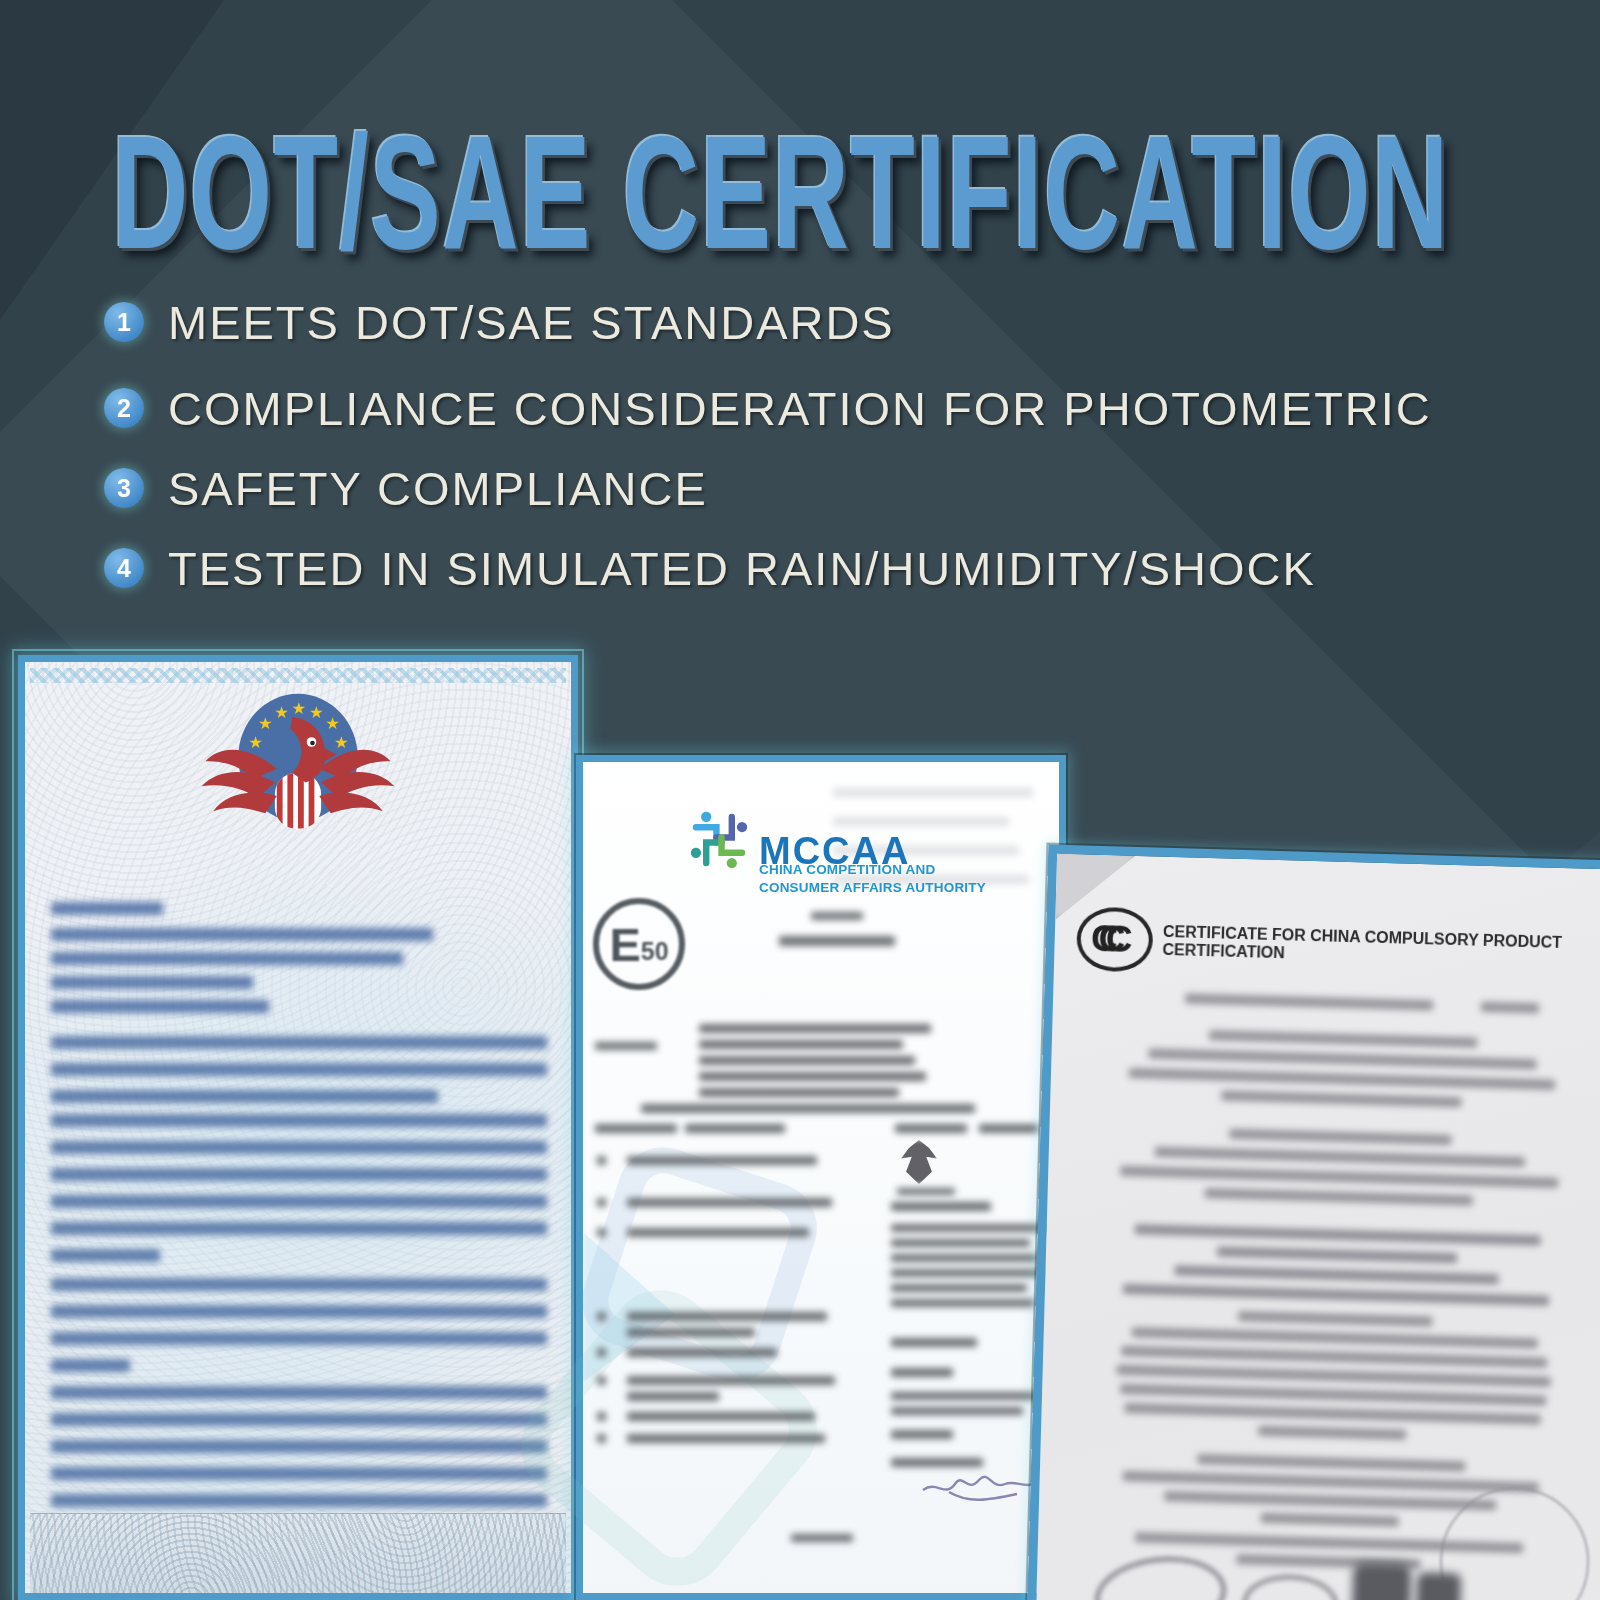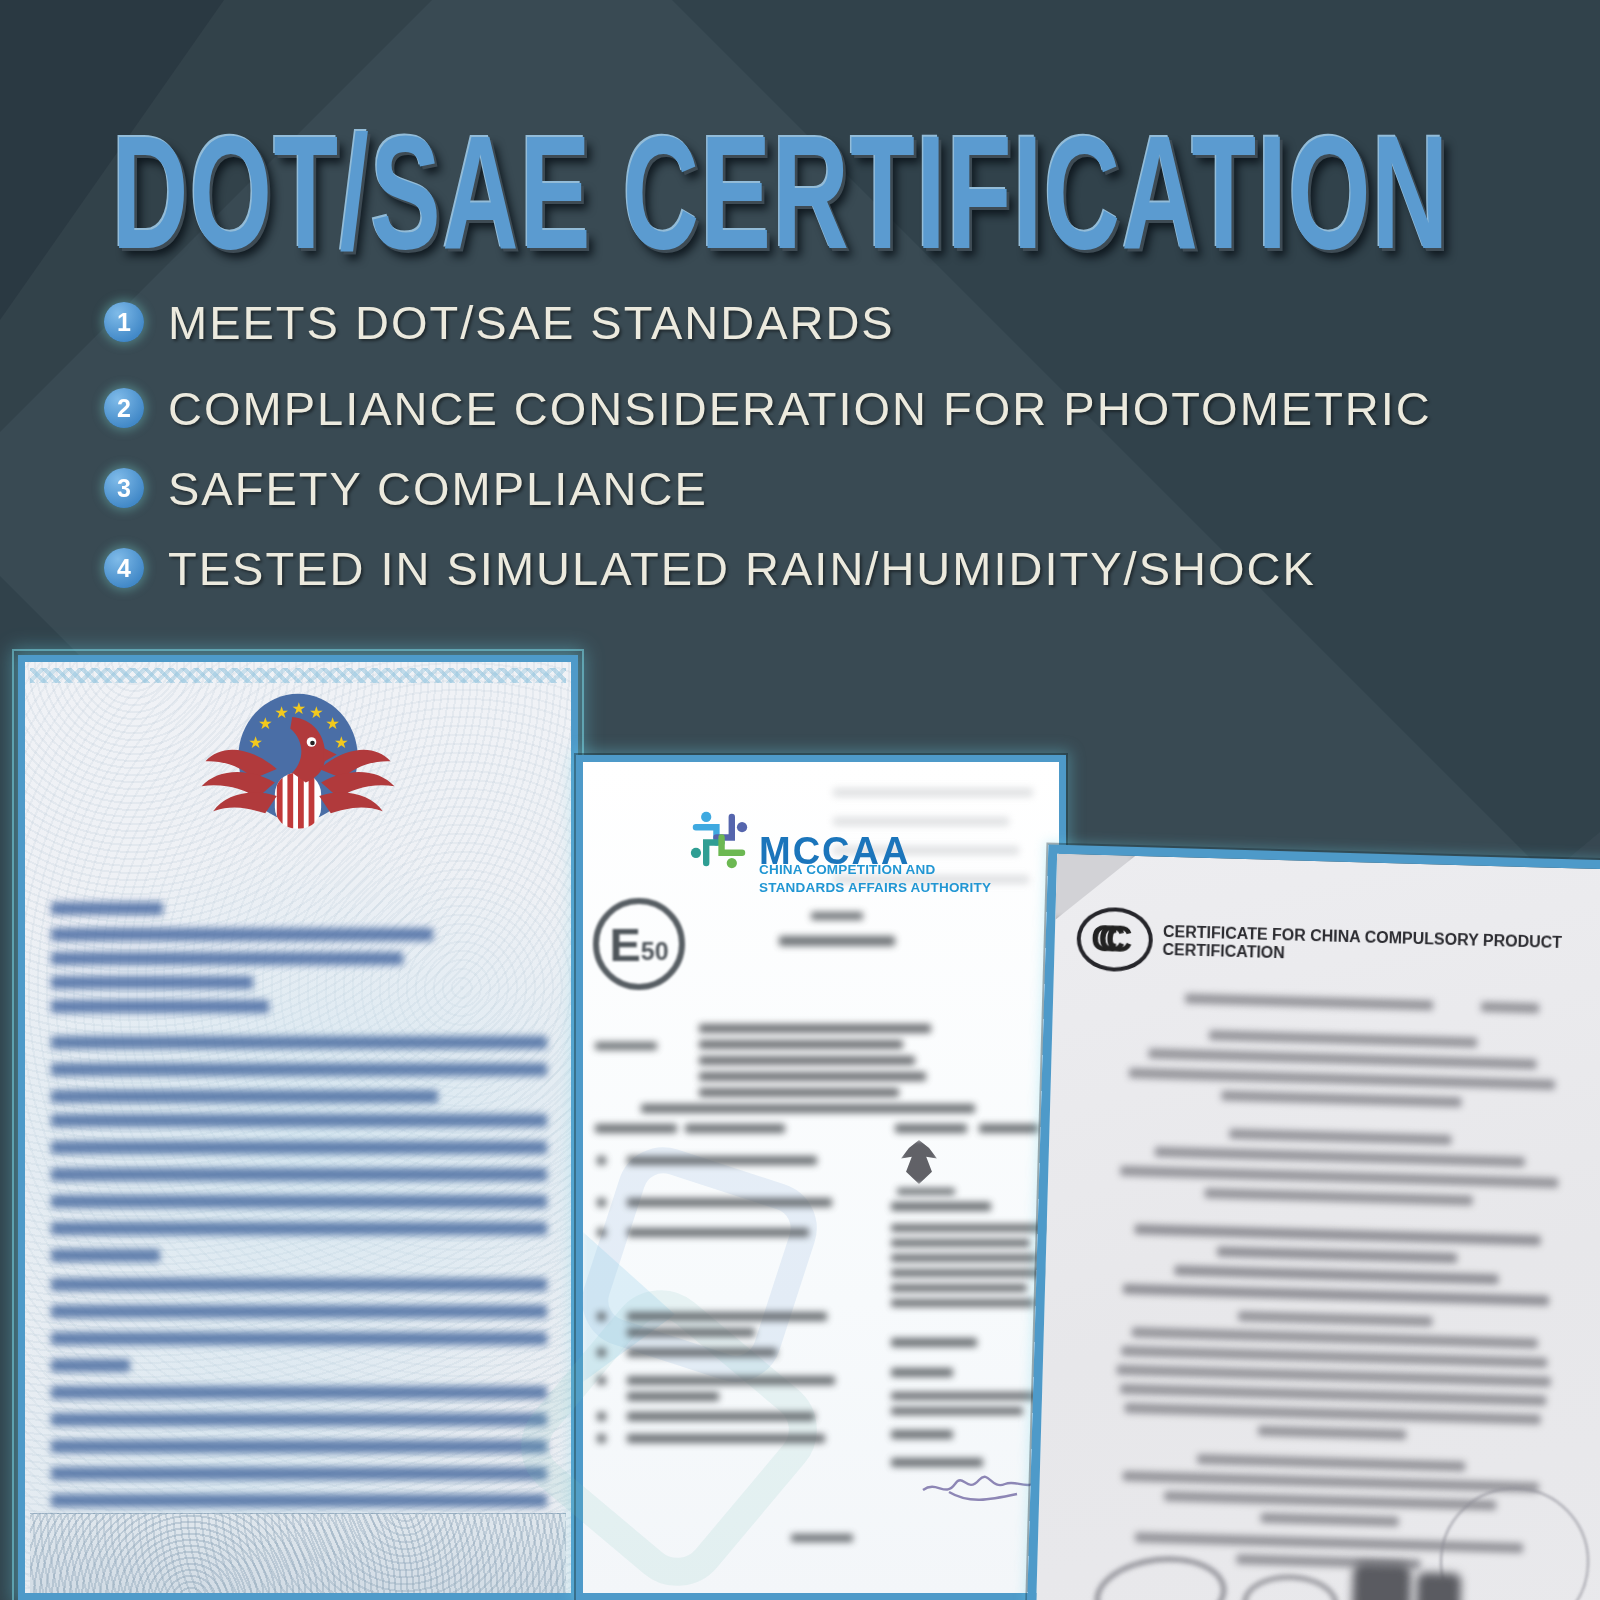--- a/index.html
+++ b/index.html
@@ -231,21 +231,21 @@
             <path d="M14,30 H46 V54"></path>
           </g>
         <g transform="rotate(180 50 50)" stroke="#6cb852">
             <circle cx="30" cy="14" r="8" fill="#6cb852" stroke-width="0"></circle>
             <path d="M14,30 H46 V54"></path>
           </g>
       </g>
     </svg>
     <h2 id="mccaa-word">MCCAA</h2>
     <p class="mccaa-sub" style="top:100px">CHINA COMPETITION AND</p>
-    <p class="mccaa-sub" style="top:118px">STANDARDS AFFAIRS AUTHORITY</p>
+    <p class="mccaa-sub" style="top:118px">CONSUMER AFFAIRS AUTHORITY</p>
 
     <div class="emark">
       <b>E</b>
       <span>50</span>
     </div>
 
     <div class="bl mline" style="left:228px;top:150px;width:52px;height:8px"></div>
     <div class="bl mline" style="left:196px;top:174px;width:116px;height:10px"></div>
 
     <div class="bl mline" style="left:12px;top:280px;width:62px;height:8px"></div>

